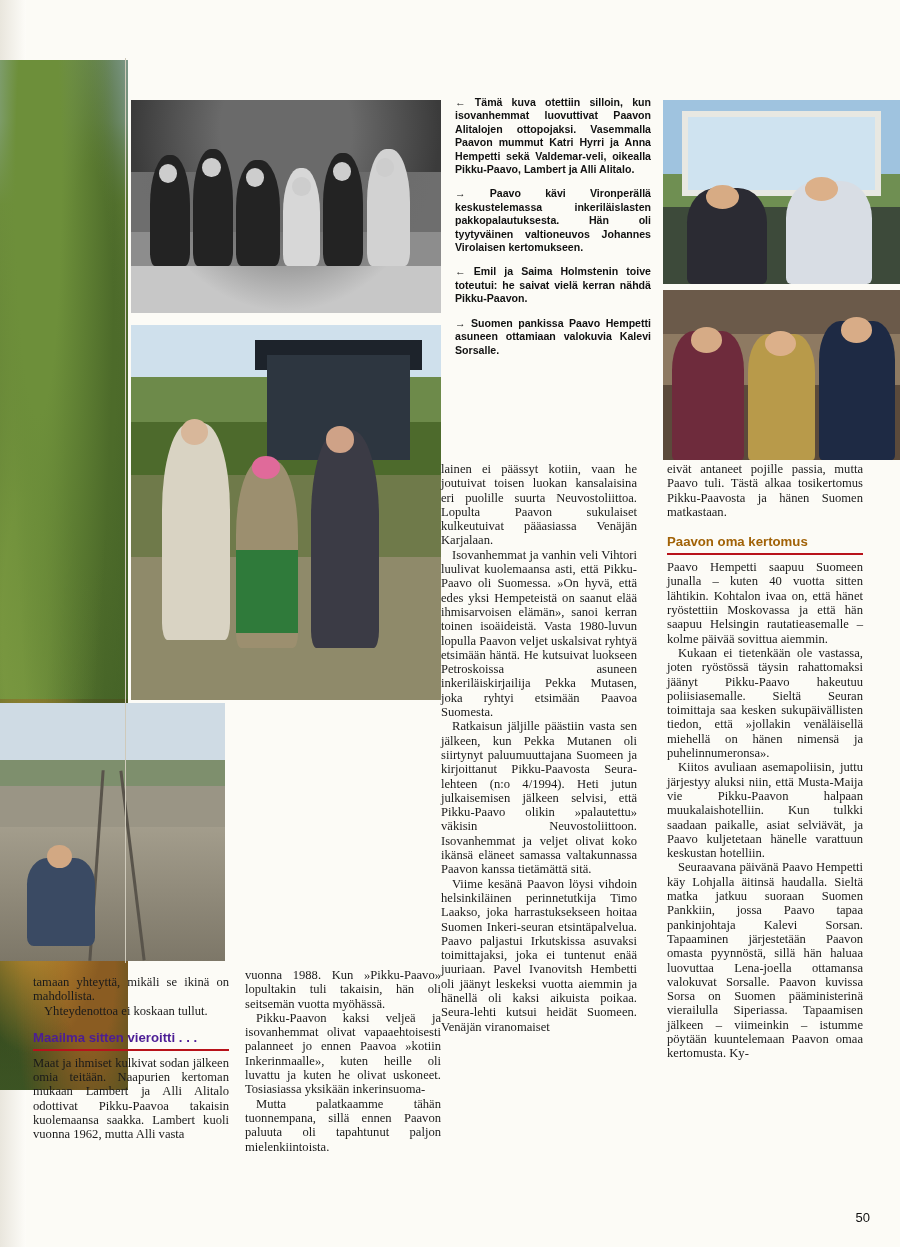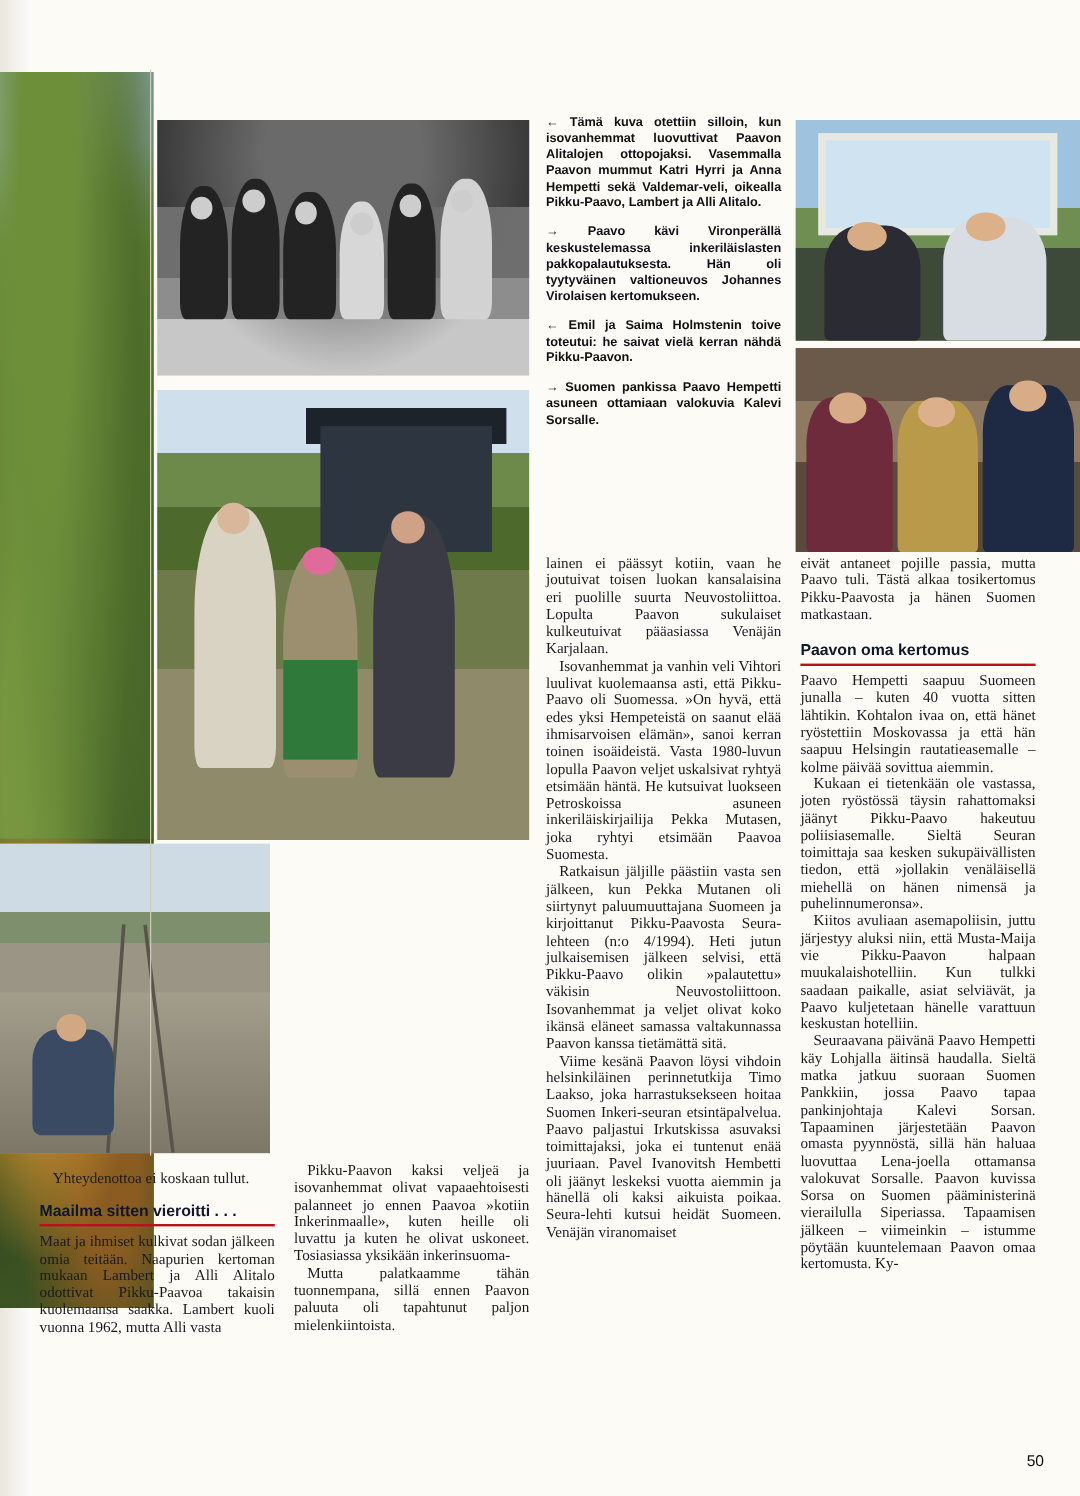--- a/index.html
+++ b/index.html
@@ -124,41 +124,41 @@
     font-size:12.6px;line-height:14.3px;
     text-align:justify;
     hyphens:auto;
     -webkit-hyphens:auto;
   }
   .col p{margin:0;text-indent:11px;}
   .col p.first{text-indent:0;}
   .subhead{
     font-family:"Liberation Sans", sans-serif;
     font-weight:bold;font-size:13.2px;line-height:15px;
-    margin:0 0 4px 0;color:#0f172a;
+    margin:0 0 4px 0;color:#4c1d95;
   }
   .rule{
     height:2px;background:#b8121a;margin:2px 0 5px 0;width:100%;
   }
 
   
-  #col-mid-upper{left:455px;top:462px;width:196px;}
+  #col-mid-upper{left:441px;top:462px;width:196px;}
   
   #col-right-upper{left:667px;top:462px;width:196px;}
   
   #col-b1{left:33px;top:975px;width:196px;}
   #col-b2{left:245px;top:968px;width:196px;}
 
   .pagenum{
     position:absolute;right:30px;bottom:22px;
     font-family:"Liberation Sans", sans-serif;
     font-size:13px;color:#111;
   }
   .heading-red{
-    color:#0f172a;
+    color:#a16207;
     margin-top:15px;
   }
   .heading-wrap{margin:12px 0 4px 0;}
 </style>
 </head>
 <body>
 
 <div class="page">
 
   <div class="left-edge"></div>
@@ -239,27 +239,29 @@
       <div class="subhead heading-red">Paavon oma kertomus</div>
       <div class="rule"></div>
     </div>
     <p class="first">Paavo Hempetti saapuu Suomeen junalla – kuten 40 vuotta sitten lähtikin. Kohtalon ivaa on, että hänet ryöstettiin Moskovassa ja että hän saapuu Helsingin rautatieasemalle – kolme päivää sovittua aiemmin.</p>
     <p>Kukaan ei tietenkään ole vastassa, joten ryöstössä täysin rahattomaksi jäänyt Pikku-Paavo hakeutuu poliisiasemalle. Sieltä Seuran toimittaja saa kesken sukupäivällisten tiedon, että »jollakin venäläisellä miehellä on hänen nimensä ja puhelinnumeronsa».</p>
     <p>Kiitos avuliaan asemapoliisin, juttu järjestyy aluksi niin, että Musta-Maija vie Pikku-Paavon halpaan muukalaishotelliin. Kun tulkki saadaan paikalle, asiat selviävät, ja Paavo kuljetetaan hänelle varattuun keskustan hotelliin.</p>
     <p>Seuraavana päivänä Paavo Hempetti käy Lohjalla äitinsä haudalla. Sieltä matka jatkuu suoraan Suomen Pankkiin, jossa Paavo tapaa pankinjohtaja Kalevi Sorsan. Tapaaminen järjestetään Paavon omasta pyynnöstä, sillä hän haluaa luovuttaa Lena-joella ottamansa valokuvat Sorsalle. Paavon kuvissa Sorsa on Suomen pääministerinä vierailulla Siperiassa. Tapaamisen jälkeen – viimeinkin – istumme pöytään kuuntelemaan Paavon omaa kertomusta. Ky-</p>
   </div>
 
   <div class="col" id="col-b1">
+    <p class="first">tamaan yhteyttä, mikäli se ikinä on mahdollista.</p>
     <p>Yhteydenottoa ei koskaan tullut.</p>
     <div class="heading-wrap">
       <div class="subhead">Maailma sitten vieroitti . . .</div>
       <div class="rule"></div>
     </div>
     <p class="first">Maat ja ihmiset kulkivat sodan jälkeen omia teitään. Naapurien kertoman mukaan Lambert ja Alli Alitalo odottivat Pikku-Paavoa takaisin kuolemaansa saakka. Lambert kuoli vuonna 1962, mutta Alli vasta</p>
   </div>
 
   <div class="col" id="col-b2">
+    <p class="first">vuonna 1988. Kun »Pikku-Paavo» lopultakin tuli takaisin, hän oli seitsemän vuotta myöhässä.</p>
     <p>Pikku-Paavon kaksi veljeä ja isovanhemmat olivat vapaaehtoisesti palanneet jo ennen Paavoa »kotiin Inkerinmaalle», kuten heille oli luvattu ja kuten he olivat uskoneet. Tosiasiassa yksikään inkerinsuoma-</p>
     <p>Mutta palatkaamme tähän tuonnempana, sillä ennen Paavon paluuta oli tapahtunut paljon mielenkiintoista.</p>
   </div>
 
   <div class="pagenum">50</div>
 </div>
 
 </body></html>

